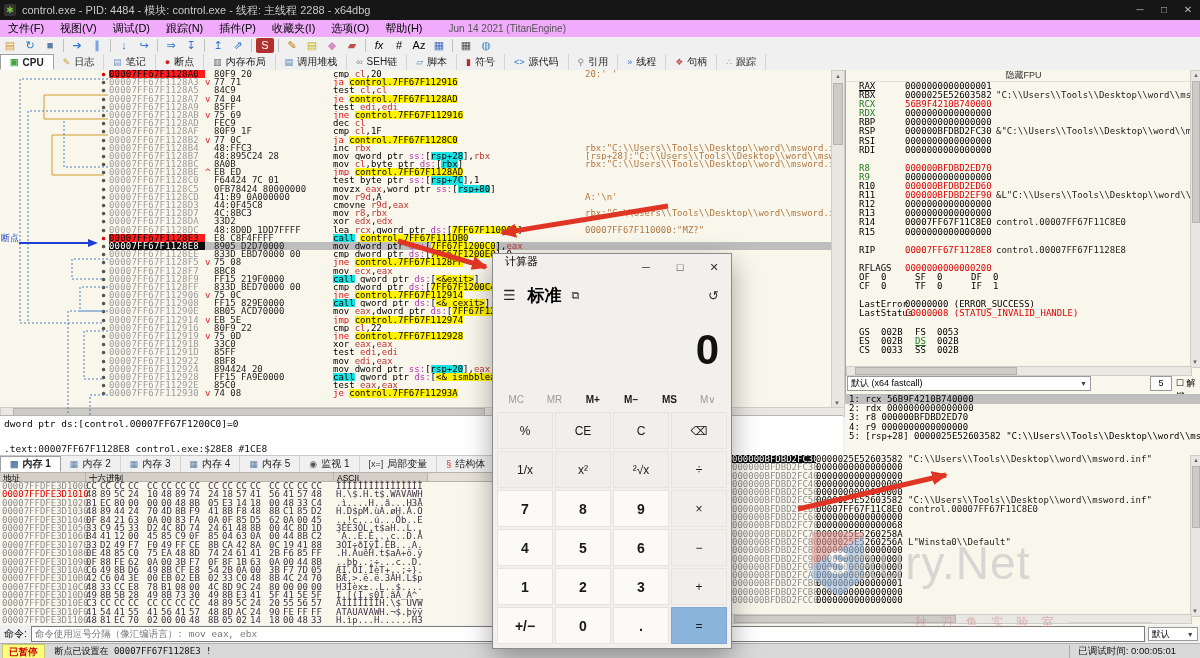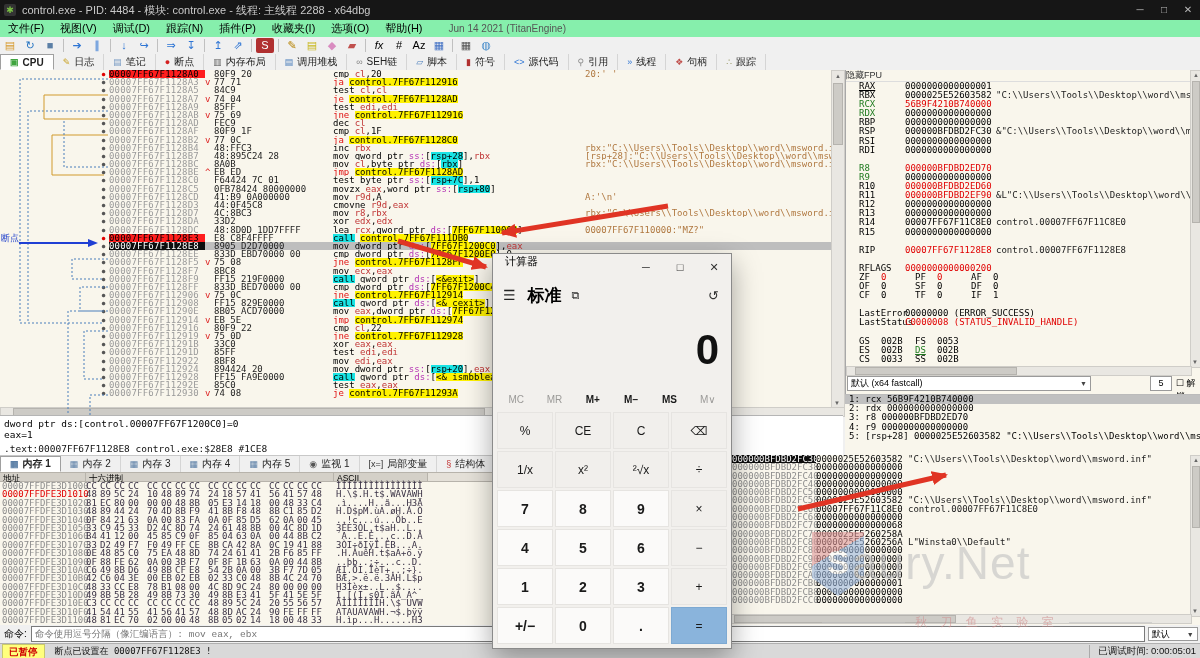--- a/index.html
+++ b/index.html
@@ -7,21 +7,21 @@
        font-family:"Liberation Sans",sans-serif;font-size:11px;color:#000}
   .abs{position:absolute}
   
   #titlebar{left:0;top:0;width:1200px;height:20px;background:#161616;color:#c9c9c9;
             display:flex;align-items:center;font-size:11px}
   #appicon{width:12px;height:12px;margin:0 6px 0 4px;background:#333;color:#7ac143;
            font-size:9px;line-height:12px;text-align:center;border-radius:2px}
   .wbtn{width:24px;height:20px;text-align:center;line-height:20px;color:#bbb;font-size:10px}
   #titlespacer{flex:1}
   
-  #menubar{left:0;top:20px;width:1200px;height:17px;background:#86efac;display:flex;
+  #menubar{left:0;top:20px;width:1200px;height:17px;background:#f0abfc;display:flex;
            align-items:center;border-bottom:1px solid #e2e2e2}
   .mi{padding:0 8px;height:17px;line-height:17px}
   #menudate{color:#555;margin-left:18px;font-size:10px}
   #toolbar{left:0;top:37px;width:1200px;height:17px;background:#f0f0f0;display:flex;
            align-items:center;border-bottom:1px solid #dcdcdc}
   .tbi{width:18px;height:15px;margin:0 1px;text-align:center;line-height:15px;font-size:11px;
        border-radius:2px}
   .tbsep{width:1px;height:13px;background:#c0c0c0;margin:0 3px}
   #tabbar{left:0;top:54px;width:1200px;height:16px;background:#f0f0f0;display:flex;
           border-bottom:1px solid #c8c8c8;font-size:10px}
@@ -49,21 +49,21 @@
   
   .sb{background:#e9e7e2;border:1px solid #cfcdc8}
   .sbthumb{background:#cdcbc6;border:1px solid #b5b3ae}
   .sbarrow{color:#666;font-size:6px;text-align:center}
   
   #infopanel{left:0;top:415px;width:843px;height:40px;background:#fff;border-top:1px solid #b5b5b5;
              font-size:9.5px;font-family:"DejaVu Sans Mono",monospace;line-height:11px;padding:2px 4px;box-sizing:border-box}
   #infoline3{left:4px;top:443px;font-size:9.5px;font-family:"DejaVu Sans Mono",monospace;color:#111}
   
   #regs{left:845px;top:70px;width:355px;height:385px;background:#f9f6ec;border-left:1px solid #a8a8a8;overflow:hidden}
-  #regshdr{font-size:9px;color:#333;height:11px;line-height:11px;border-bottom:1px solid #ddd}
+  #regshdr{text-align:center;font-size:9px;color:#333;height:11px;line-height:11px;border-bottom:1px solid #ddd}
   .rrow{position:relative;height:9.1px;line-height:9.3px;font-size:9px;white-space:pre;
         font-family:"DejaVu Sans Mono",monospace;padding-left:13px}
   .rlab{display:inline-block;width:46px;color:#000}
   .rlab.g{color:#1e7a1e}
   .rlab.u{text-decoration:underline}
   .rval{color:#000}.rval.r{color:#e00000}
   .rcm{position:absolute;left:150px;top:0;color:#222;white-space:pre}
   .fpair{display:inline-block;width:56px}
   .flab{display:inline-block;width:22px}
   .flab.gu{color:#1e7a1e;text-decoration:underline}
@@ -105,21 +105,21 @@
   #cmdlabel{margin:0 4px;font-size:10px}
   #cmdinput{width:1106px;height:14px;border:1px solid #7a7a7a;font-size:9.5px;padding:0 3px;
             font-family:Liberation Mono, monospace;color:#333;background:#fff}
   #cmdprofile{width:50px;height:14px;background:#fff;border:1px solid #9a9a9a;font-size:9px;
               line-height:13px;padding:0 3px;margin-left:3px;box-sizing:border-box}
   #statusbar{left:0;top:643px;width:1200px;height:15px;background:#d9d9d9;border-top:1px solid #b0b0b0;
              display:flex;align-items:center;font-size:9.5px}
   #statusstate{background:#ffff7d;color:#d00000;font-weight:bold;padding:0 6px;height:13px;
                line-height:13px;margin:0 2px;border:1px solid #c9c96a}
   #statusmsg{margin-left:8px;color:#111;font-family:"DejaVu Sans Mono",monospace;font-size:9px}
-  #statustime{margin-left:auto;margin-right:4px;color:#111;border-left:1px solid #aaa;padding-left:8px}
+  #statustime{margin-left:auto;margin-right:24px;color:#111;border-left:1px solid #aaa;padding-left:8px}
   
   #calc{left:492px;top:253px;width:238px;height:394px;background:#f2f0ed;z-index:40;
         border:1px solid #8a8a8a;box-shadow:0 10px 26px rgba(0,0,0,.35)}
   #calctitle{position:absolute;left:0;top:0;width:100%;height:26px;display:flex;}
   #calctitletext{margin-left:12px;font-size:11px}
   .cbtn{width:34px;height:26px;text-align:center;line-height:26px;font-size:11px;color:#333}
   #calcnav{position:absolute;left:0;top:26px;width:100%;height:30px;display:flex;align-items:center}
   #hamburger{margin-left:10px;font-size:14px;color:#222}
   #calcmode{margin-left:12px;font-size:17px;font-weight:bold}
   #ontop{margin-left:10px;font-size:11px;color:#333}
@@ -332,21 +332,20 @@
   <div class="sbthumb abs" style="left:1px;top:12px;width:8px;height:60px"></div>
   <div class="sbarrow abs" style="left:0;bottom:0;width:10px;line-height:10px">▼</div>
 </div>
 
 <div class="abs sb" style="left:0;top:407px;width:843px;height:8px">
   <div class="sbthumb abs" style="left:12px;top:0;width:470px;height:6px"></div>
 </div>
 
 <div id="infopanel" class="abs">
   <div>dword ptr ds:[control.00007FF67F1200C0]=0</div>
-  <div>eax=1</div>
 </div>
 <div id="infoline3" class="abs">.text:00007FF67F1128E8 control.exe:$28E8 #1CE8</div>
 
 <div id="regs" class="abs">
   <div id="regshdr">隐藏FPU</div>
   <div id="regrows">
       <div class="rrow"><span class="rlab u">RAX</span><span class="rval">0000000000000001</span></div>
       <div class="rrow"><span class="rlab">RBX</span><span class="rval">0000025E52603582</span><span class="rcm">"C:\\Users\\Tools\\Desktop\\word\\mswor</span></div>
       <div class="rrow"><span class="rlab g">RCX</span><span class="rval r">56B9F4210B740000</span></div>
       <div class="rrow"><span class="rlab g">RDX</span><span class="rval">0000000000000000</span></div>
@@ -360,21 +359,20 @@
       <div class="rrow"><span class="rlab">R10</span><span class="rval r">000000BFDBD2ED60</span></div>
       <div class="rrow"><span class="rlab">R11</span><span class="rval r">000000BFDBD2EF90</span><span class="rcm">&amp;L"C:\\Users\\Tools\\Desktop\\word\\msw</span></div>
       <div class="rrow"><span class="rlab">R12</span><span class="rval">0000000000000000</span></div>
       <div class="rrow"><span class="rlab">R13</span><span class="rval">0000000000000000</span></div>
       <div class="rrow"><span class="rlab">R14</span><span class="rval">00007FF67F11C8E0</span><span class="rcm">control.00007FF67F11C8E0</span></div>
       <div class="rrow"><span class="rlab">R15</span><span class="rval">0000000000000000</span></div>
       <div class="rrow"></div>
       <div class="rrow"><span class="rlab">RIP</span><span class="rval r">00007FF67F1128E8</span><span class="rcm">control.00007FF67F1128E8</span></div>
       <div class="rrow"></div>
       <div class="rrow"><span class="rlab">RFLAGS</span><span class="rval r">0000000000000200</span></div>
-      <div class="rrow"><span class="fpair"><span class="flab">ZF</span><span class="fval r">0</span></span><span class="fpair"><span class="flab">PF</span><span class="fval r">0</span></span><span class="fpair"><span class="flab">AF</span><span class="fval">0</span></span></div>
       <div class="rrow"><span class="fpair"><span class="flab">OF</span><span class="fval">0</span></span><span class="fpair"><span class="flab">SF</span><span class="fval">0</span></span><span class="fpair"><span class="flab">DF</span><span class="fval">0</span></span></div>
       <div class="rrow"><span class="fpair"><span class="flab">CF</span><span class="fval">0</span></span><span class="fpair"><span class="flab">TF</span><span class="fval">0</span></span><span class="fpair"><span class="flab">IF</span><span class="fval">1</span></span></div>
       <div class="rrow"></div>
       <div class="rrow"><span class="rlab">LastError</span><span class="rval">00000000 (ERROR_SUCCESS)</span></div>
       <div class="rrow"><span class="rlab">LastStatus</span><span class="rval r">C0000008 (STATUS_INVALID_HANDLE)</span></div>
       <div class="rrow"></div>
       <div class="rrow"><span class="fpair"><span class="flab">GS</span><span class="fval">002B</span></span><span class="fpair"><span class="flab">FS</span><span class="fval">0053</span></span></div>
       <div class="rrow"><span class="fpair"><span class="flab">ES</span><span class="fval">002B</span></span><span class="fpair"><span class="flab gu">DS</span><span class="fval">002B</span></span></div>
       <div class="rrow"><span class="fpair"><span class="flab">CS</span><span class="fval">0033</span></span><span class="fpair"><span class="flab">SS</span><span class="fval">002B</span></span></div>
     </div>

